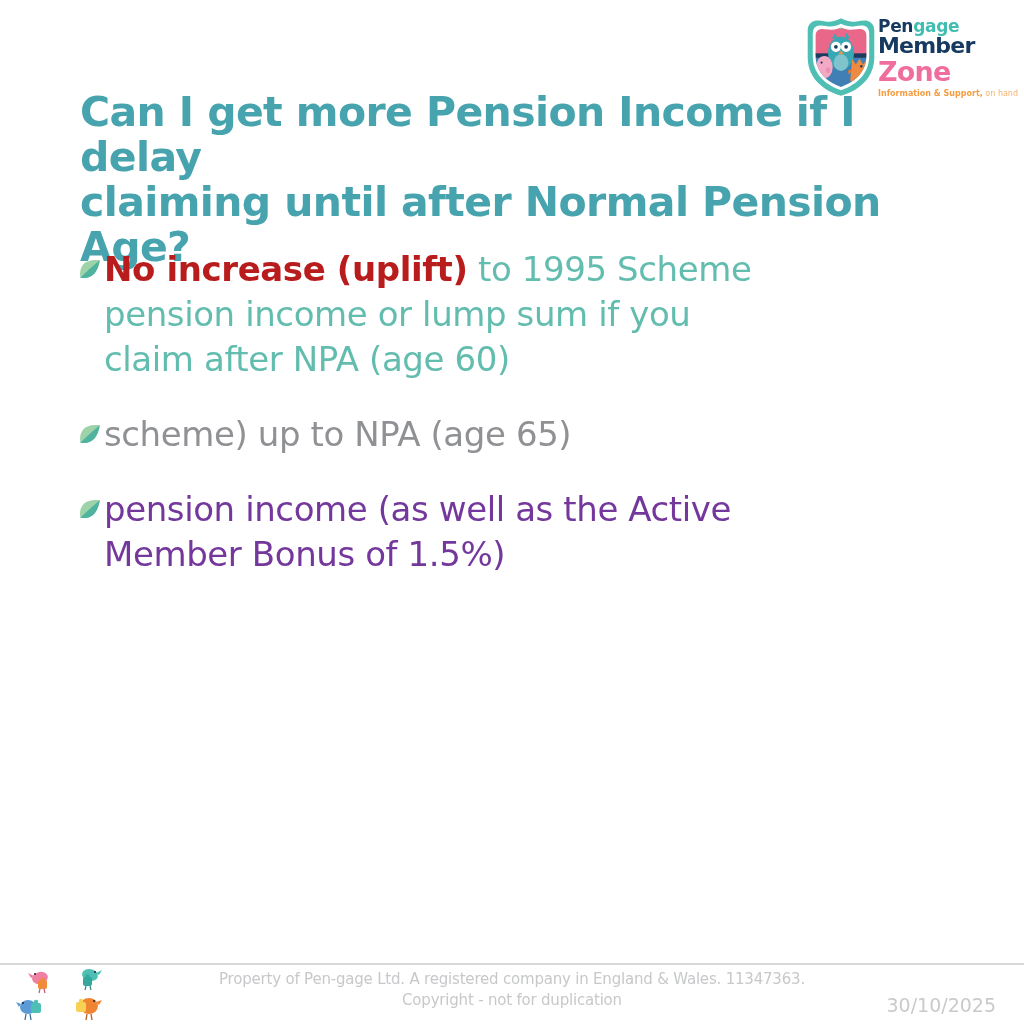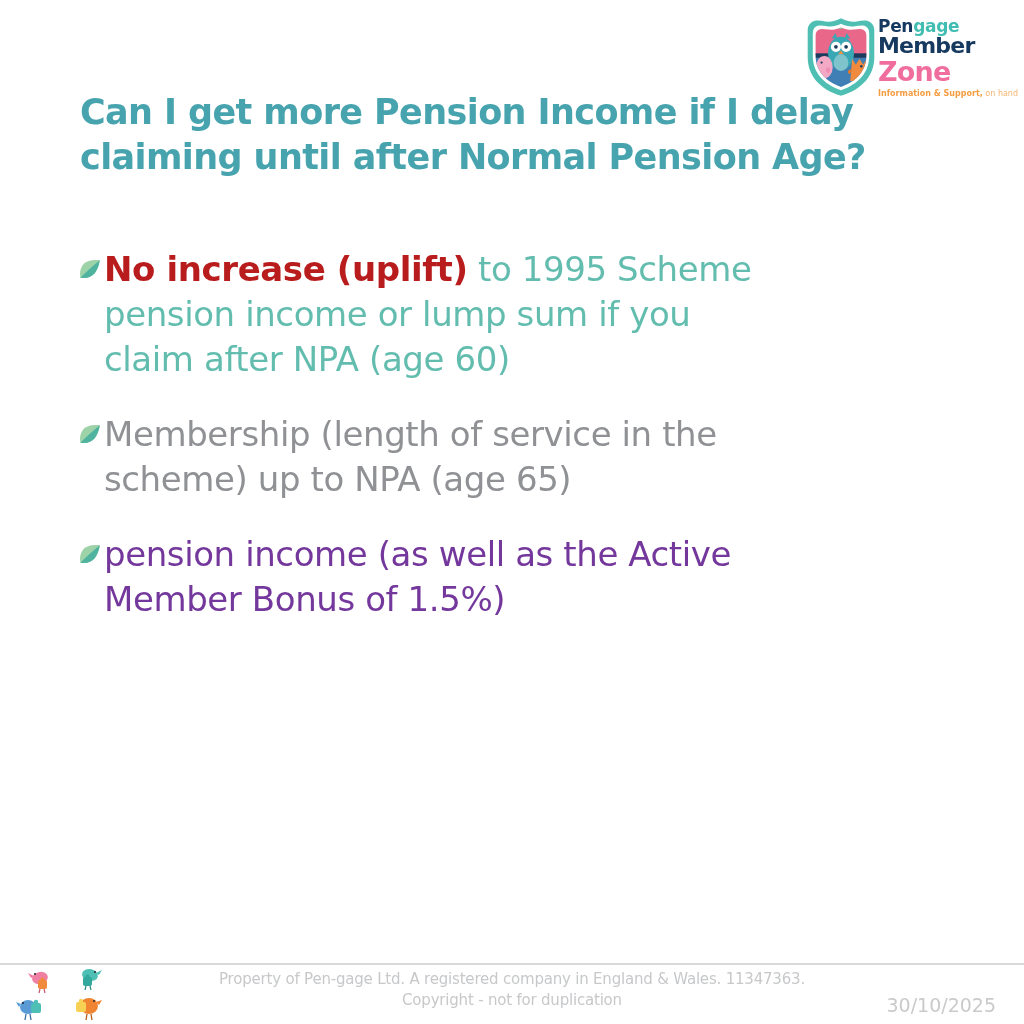--- a/index.html
+++ b/index.html
@@ -16,21 +16,21 @@
   .logo-brand .pen { color: #16395f; }
   .logo-brand .gage { color: #41bdb2; }
   .logo-member { font-size: 22px; font-weight: bold; color: #16395f; letter-spacing: -0.8px; margin-top: 0; }
   .logo-zone { font-size: 27px; font-weight: bold; color: #f06e9d; letter-spacing: -0.8px; margin-top: 1px; }
   .logo-tagline { font-size: 8px; margin-top: 5px; color: #f49d42; white-space: nowrap; }
   .logo-tagline .tag-bold { font-weight: bold; }
   .logo-tagline .tag-rest { color: #f5b470; font-weight: normal; }
 
   
   .title { position: absolute; left: 80px; top: 90px; width: 900px;
-           font-size: 35px; font-weight: bold; color: #47a4ae;
+           font-size: 41px; font-weight: bold; color: #47a4ae;
            letter-spacing: -0.6px; line-height: 45px; }
 
   
   .bullets { position: absolute; left: 76px; top: 247px; width: 860px; }
   .bullet { position: relative; padding-left: 28px; margin-bottom: 30px;
             font-size: 34px; letter-spacing: -0.4px; line-height: 45px; }
   .bullet .leaf { position: absolute; left: 0; top: 9px; width: 26px; height: 26px; }
   .bullet .lead { font-weight: bold; }
   .b1 .lead { color: #b91c1c; }
   .b1 .rest, .b1 .bline { color: #63bdaf; }
@@ -112,21 +112,20 @@
       <div><span class="lead">No increase (uplift)</span><span class="rest"> to 1995 Scheme</span></div>
       <div class="bline">pension income or lump sum if you</div>
       <div class="bline">claim after NPA (age 60)</div>
     </div>
 
     <div class="bullet b2">
       <svg class="leaf" viewBox="0 0 24 24">
         <path d="M4 20 C2 8 10 2 22 4 C20 16 14 22 4 20 Z" fill="#9ed3a9"></path>
         <path d="M4 20 C10 14 16 9 22 4 C20 16 14 22 4 20 Z" fill="#4fb3a0"></path>
       </svg>
-      <div class="bline">Membership (length of service  in the</div>
       <div class="bline">scheme) up to NPA (age 65)</div>
     </div>
 
     <div class="bullet b3">
       <svg class="leaf" viewBox="0 0 24 24">
         <path d="M4 20 C2 8 10 2 22 4 C20 16 14 22 4 20 Z" fill="#9ed3a9"></path>
         <path d="M4 20 C10 14 16 9 22 4 C20 16 14 22 4 20 Z" fill="#4fb3a0"></path>
       </svg>
       <div class="bline">pension income (as well as the Active</div>
       <div class="bline">Member Bonus of 1.5%)</div>

